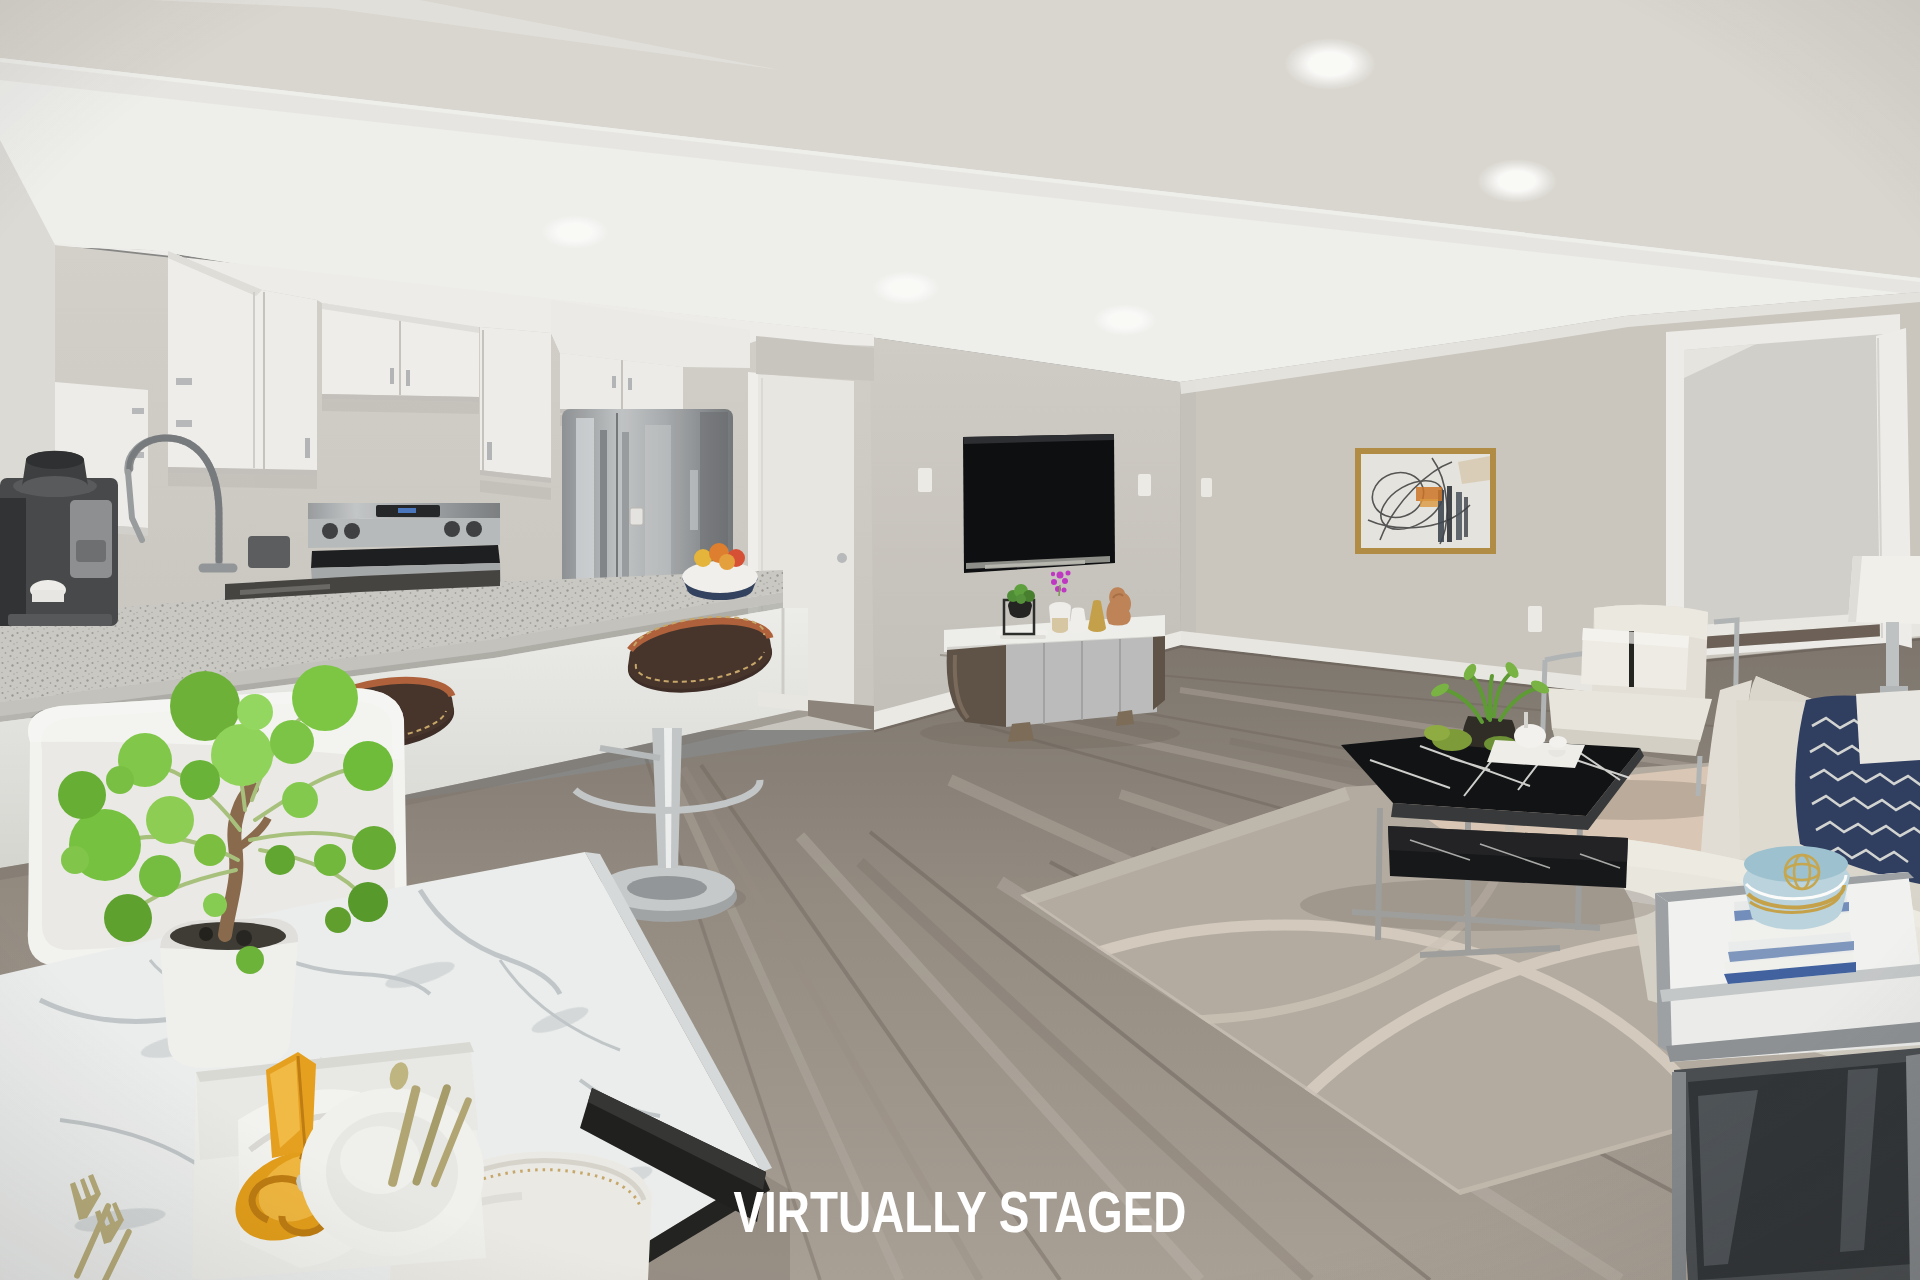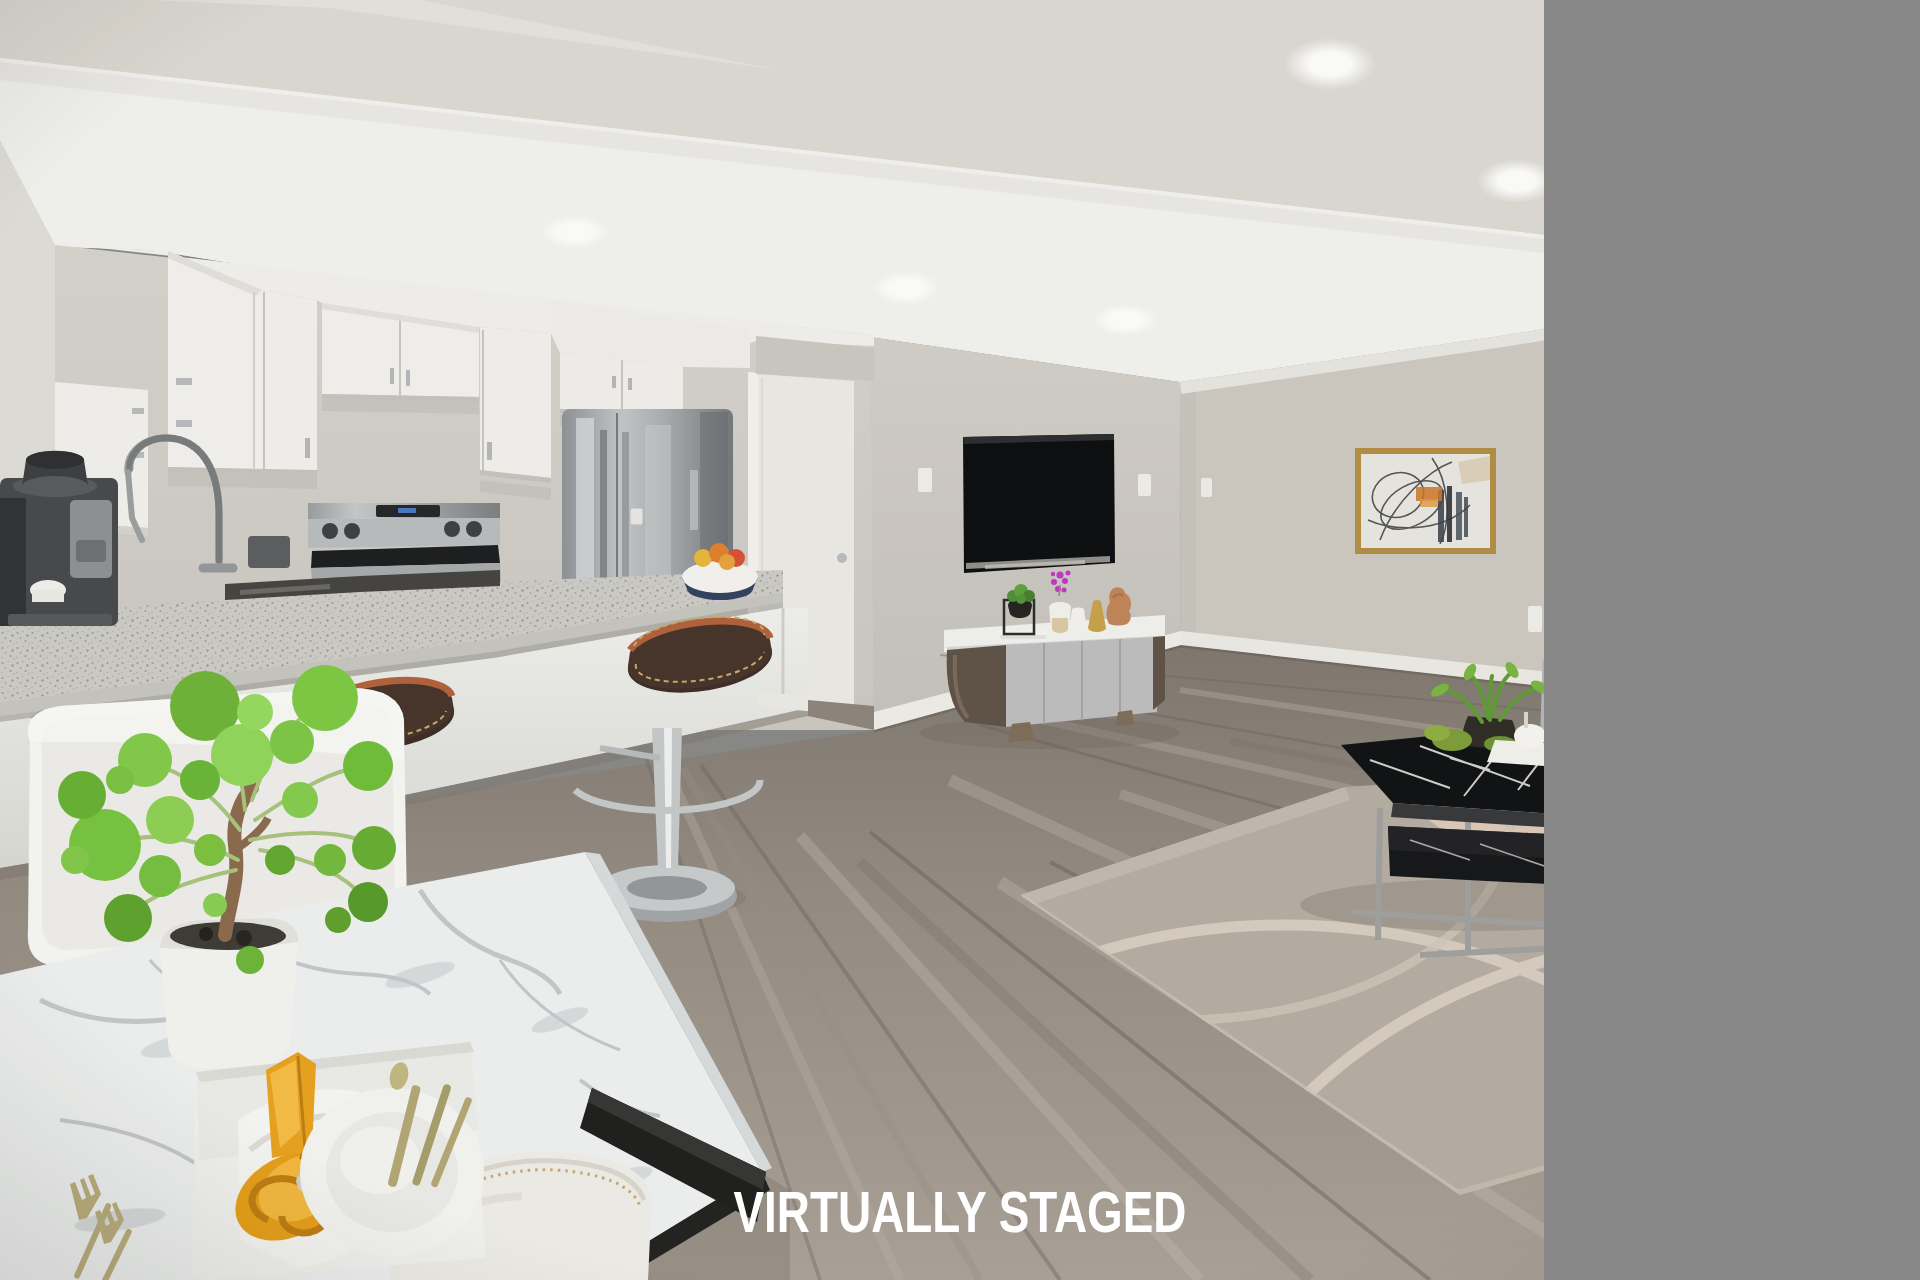--- a/index.html
+++ b/index.html
@@ -1,16 +1,16 @@
 <!DOCTYPE html>
 <html><head>
 <meta charset="utf-8">
 <style>
   html,body{margin:0;padding:0;background:#888;}
-  #stage{width:1544px;height:1280px;position:relative;overflow:hidden;
+  #stage{width:1920px;height:1280px;position:relative;overflow:hidden;
     font-family:"Liberation Sans", sans-serif;}
   svg{display:block}
 </style>
 </head>
 <body>
 <div id="stage">
 <svg width="1920" height="1280" viewBox="0 0 1920 1280">
 <defs>
   <linearGradient id="floorg" x1="0" y1="0" x2="0" y2="1">
     <stop offset="0" stop-color="#7e766e"></stop>

